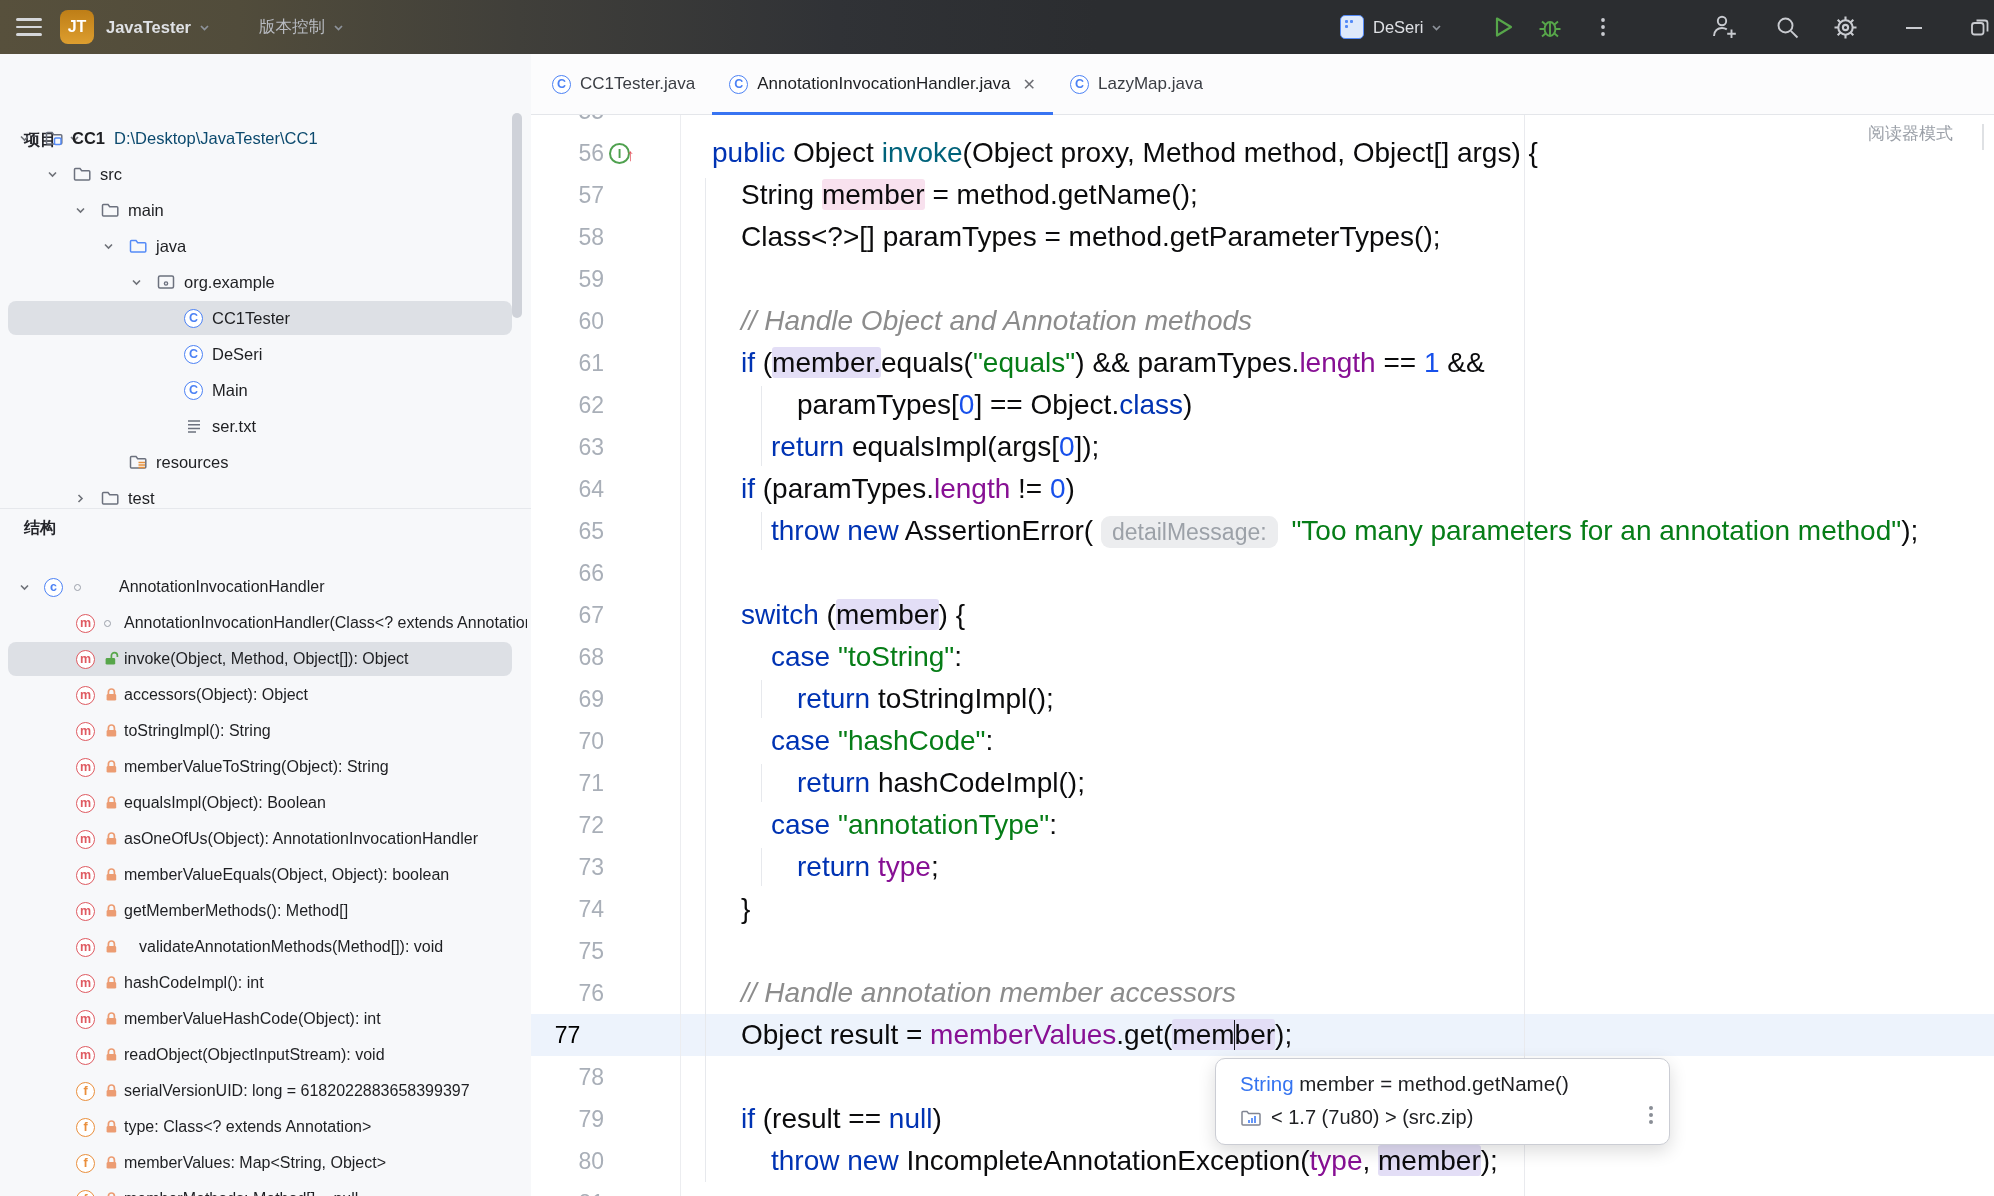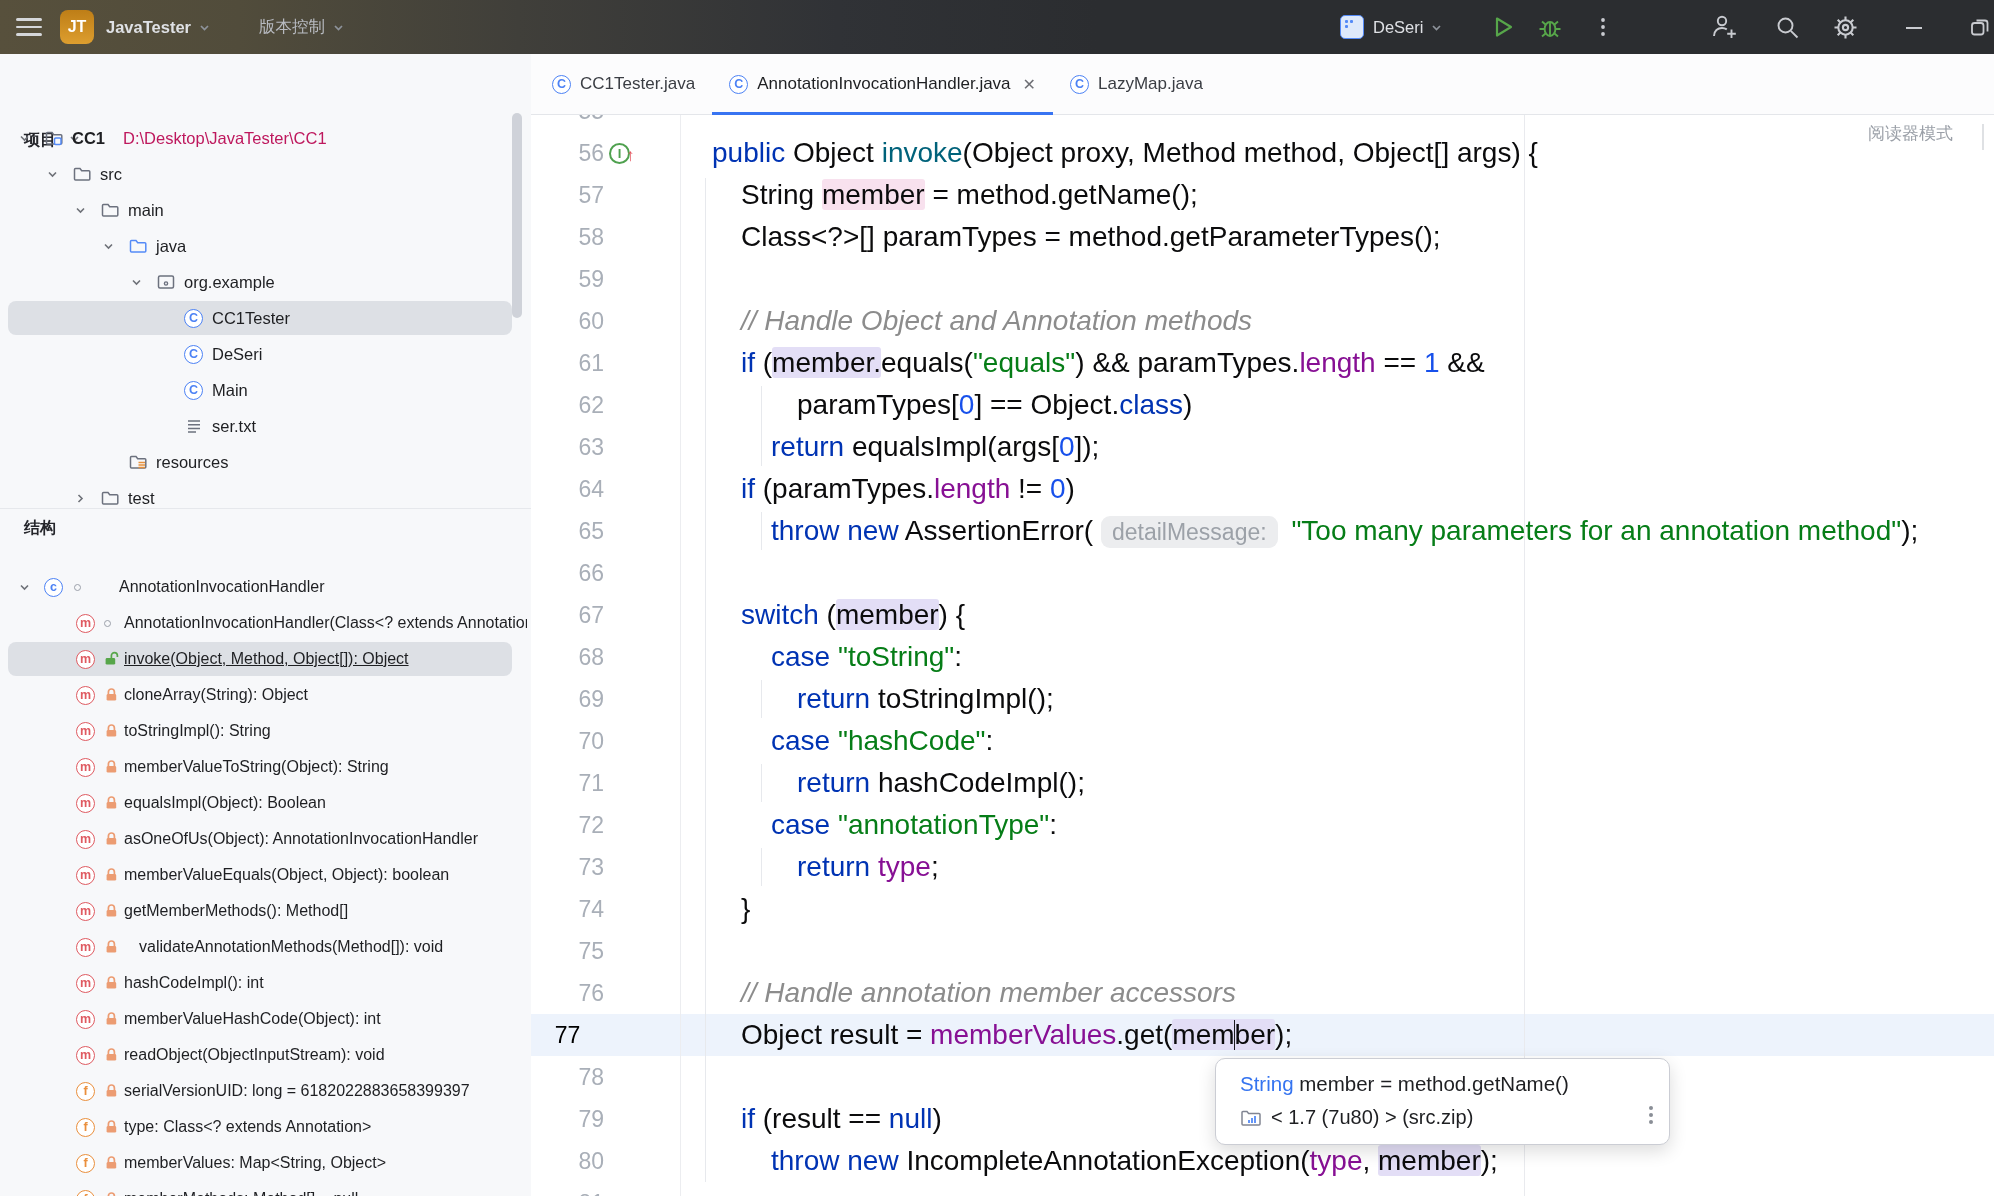--- a/index.html
+++ b/index.html
@@ -21,21 +21,21 @@
   .runcfg-ic{width:22px;height:22px;border:1.6px solid #548AF7;border-radius:5px;background:#DEE9FB;position:relative;}
   .runcfg-ic i{position:absolute;width:3px;height:3px;background:#548AF7;border-radius:1px;}
   .tb-svg{display:block;}
 
   
   .leftpanel{left:0;top:54px;width:531px;height:1142px;background:#F7F8FA;border-right:1px solid #E6E8EC;overflow:hidden;}
   .panel-title{position:absolute;left:24px;font-size:16px;font-weight:700;color:#25262B;}
   .tree-row,.struct-row{position:absolute;left:0;width:531px;height:36px;font-size:16.5px;color:#1E1F22;}
   .row-band{position:absolute;left:8px;top:1px;width:504px;height:34px;border-radius:8px;background:#DDE0E5;}
   .tr-el{position:absolute;top:0;height:36px;display:flex;align-items:center;}
-  .tree-path{color:#be185d;margin-left:18px;font-weight:400;}
+  .tree-path{color:#0c4a6e;margin-left:9px;font-weight:400;}
   .cicon{display:inline-flex;width:19px;height:19px;border-radius:50%;border:1.7px solid #4C82F5;color:#4C82F5;
     font-size:12.5px;font-weight:700;align-items:center;justify-content:center;box-sizing:border-box;background:#fff;}
   .cicon.m{border-color:#DF5A61;color:#DF5A61;}
   .cicon.f{border-color:#EA8F3C;color:#EA8F3C;}
   .pubdot{display:inline-block;width:7px;height:7px;border:1.5px solid #9CA1AA;border-radius:50%;box-sizing:border-box;}
   .divider-h{position:absolute;left:0;width:531px;height:1px;background:#E6E8EC;}
   .scroll-thumb{position:absolute;left:512px;top:59px;width:10px;height:205px;background:#C8CBD2;border-radius:5px;opacity:.85;}
 
   
   .tabbar{left:531px;top:54px;width:1463px;height:61px;background:#FCFCFD;border-bottom:1px solid #E4E6EA;display:flex;align-items:stretch;padding-left:4px;box-sizing:border-box;}
@@ -330,33 +330,33 @@
           <div class="row-band"></div>
           <span class="tr-el" style="left:76px;">
             <span class="cicon m">m</span>
           </span>
           <span class="tr-el" style="left:104px;">
             <svg width="17" height="16" style="display:block">
               <path d="M7.4 7 V4.6 a3 3 0 0 1 6 0 V6" fill="none" stroke="#57A64A" stroke-width="1.7"></path>
               <rect x="1.6" y="7" width="9.6" height="6.6" rx="1.4" fill="#57A64A"></rect>
             </svg>
           </span>
-          <span class="tr-el" style="left:124px;white-space:nowrap;overflow:hidden;width:403px;text-decoration:underline;">invoke(Object, Method, Object[]): Object</span>
+          <span class="tr-el" style="left:124px;white-space:nowrap;overflow:hidden;width:403px;">invoke(Object, Method, Object[]): Object</span>
         </div>
         <div class="struct-row" style="top:623px;font-size:16px;">
           <span class="tr-el" style="left:76px;">
             <span class="cicon m">m</span>
           </span>
           <span class="tr-el" style="left:104px;">
             <svg width="15" height="16" style="display:block">
               <path d="M4.4 7 V5 a3 3 0 0 1 6 0 V7" fill="none" stroke="#EC9C72" stroke-width="1.7"></path>
               <rect x="2.6" y="7" width="9.6" height="6.6" rx="1.4" fill="#EC9C72"></rect>
             </svg>
           </span>
-          <span class="tr-el" style="left:124px;white-space:nowrap;overflow:hidden;width:403px;">cloneArray(String): Object</span>
+          <span class="tr-el" style="left:124px;white-space:nowrap;overflow:hidden;width:403px;">accessors(Object): Object</span>
         </div>
         <div class="struct-row" style="top:659px;font-size:16px;">
           <span class="tr-el" style="left:76px;">
             <span class="cicon m">m</span>
           </span>
           <span class="tr-el" style="left:104px;">
             <svg width="15" height="16" style="display:block">
               <path d="M4.4 7 V5 a3 3 0 0 1 6 0 V7" fill="none" stroke="#EC9C72" stroke-width="1.7"></path>
               <rect x="2.6" y="7" width="9.6" height="6.6" rx="1.4" fill="#EC9C72"></rect>
             </svg>

